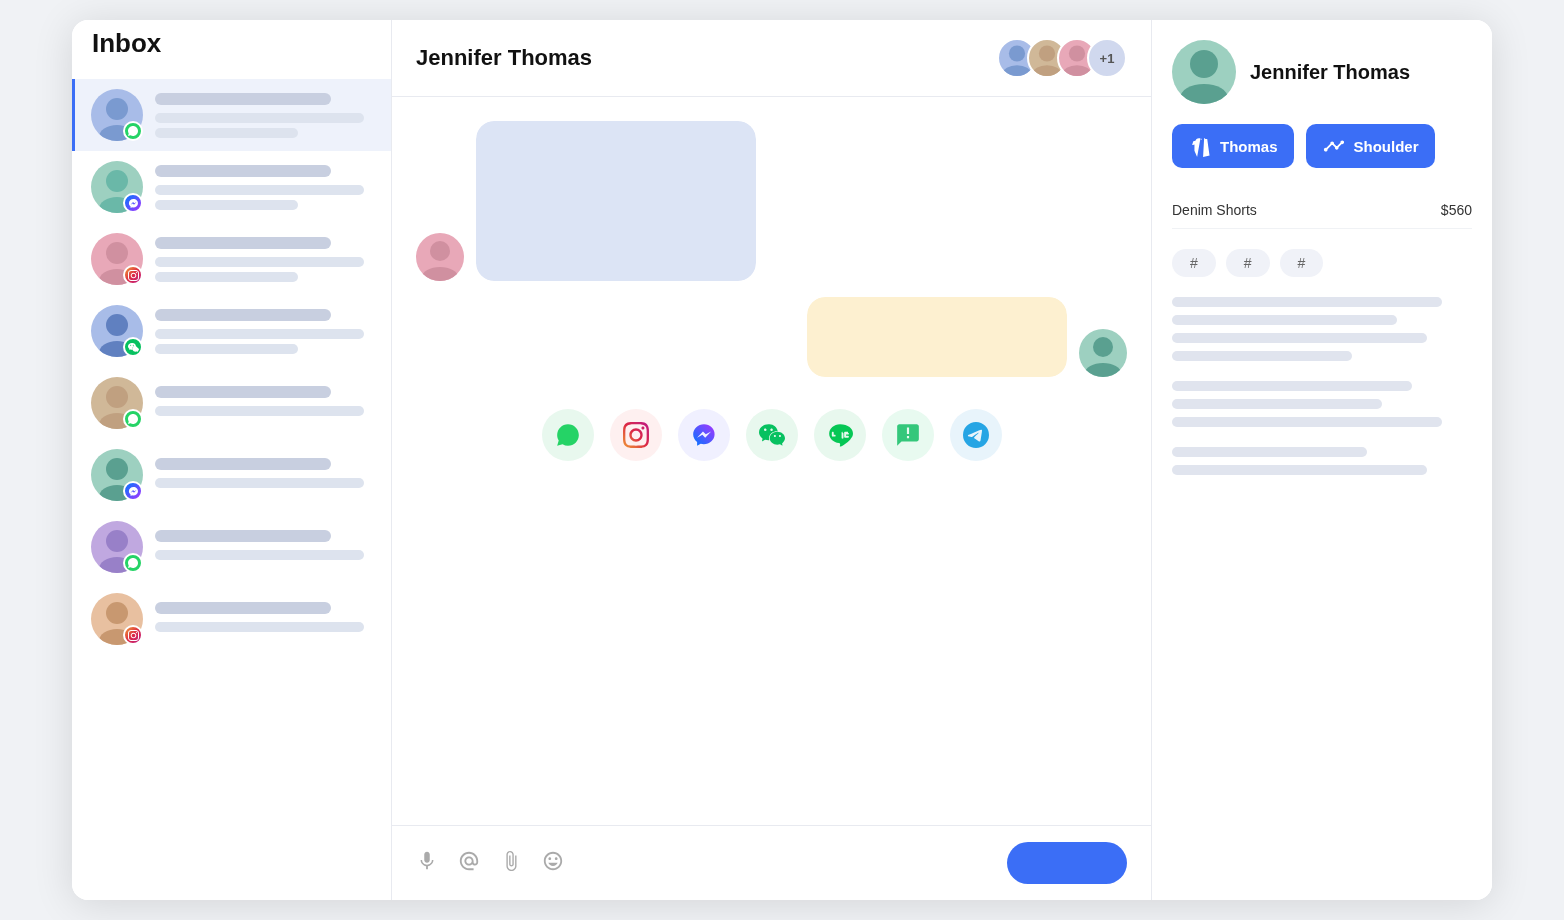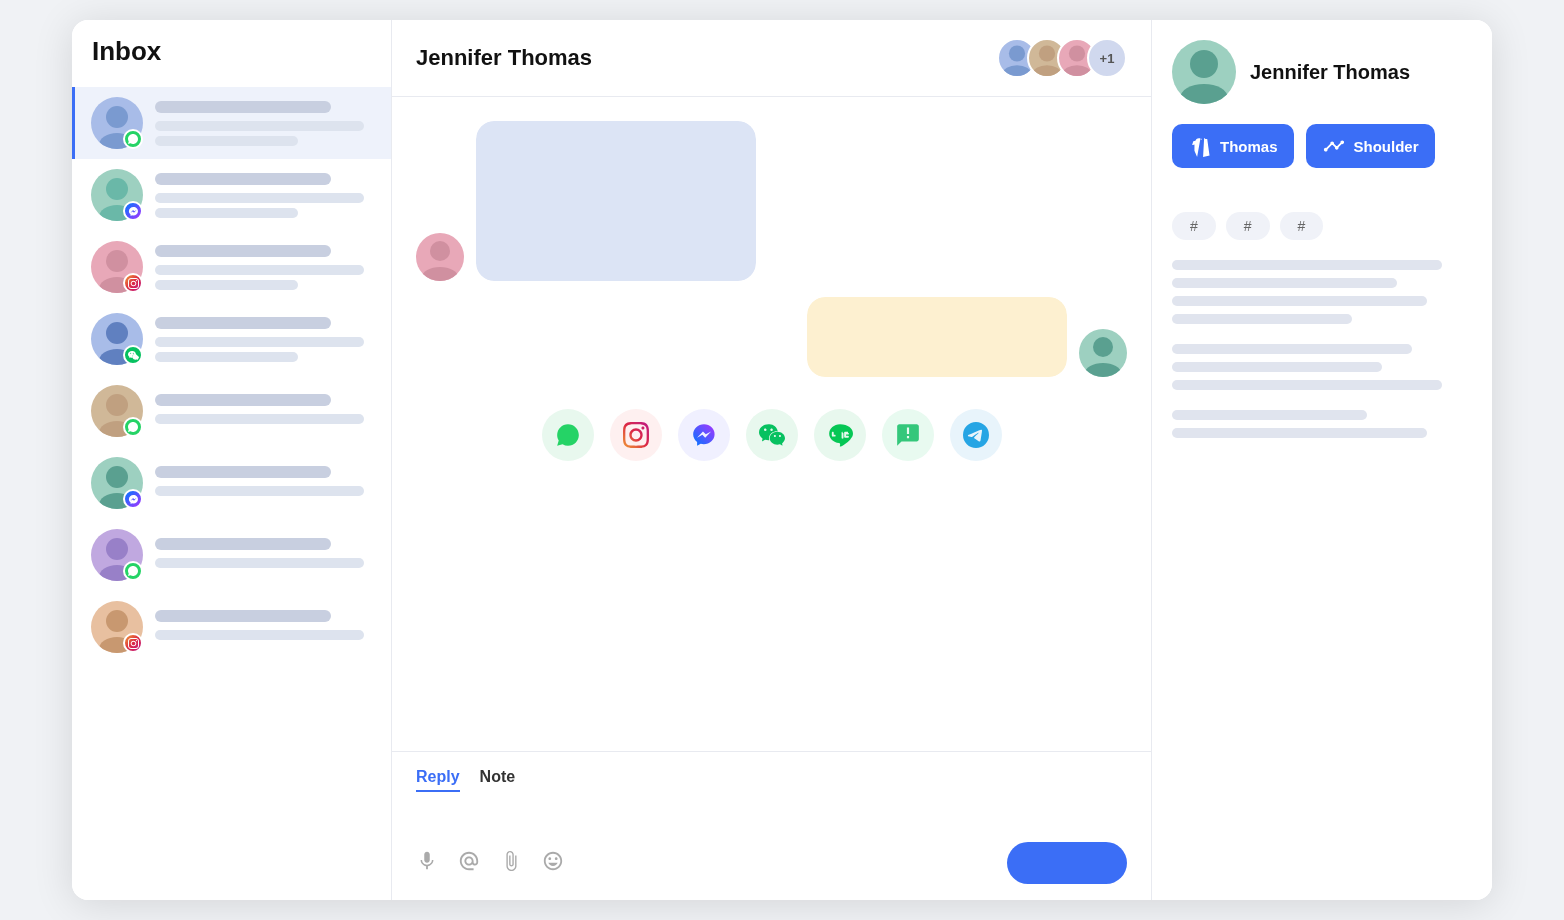--- a/index.html
+++ b/index.html
@@ -24,21 +24,21 @@
     }
 
     
     .inbox-panel {
       width: 320px;
       min-width: 320px;
       background: white;
       border-right: 1px solid #e8eaf0;
       display: flex;
       flex-direction: column;
-      padding: 16px 0;
+      padding: 8px 0;
     }
     .inbox-title {
       font-size: 26px;
       font-weight: 700;
       color: #111;
       padding: 0 20px 20px 20px;
     }
     .inbox-list {
       display: flex;
       flex-direction: column;
@@ -689,24 +689,20 @@
         </button>
         <button class="platform-icon-btn telegram">
           <svg width="26" height="26" viewBox="0 0 24 24" fill="#26A5E4">
               <path d="M11.944 0A12 12 0 0 0 0 12a12 12 0 0 0 12 12 12 12 0 0 0 12-12A12 12 0 0 0 12 0a12 12 0 0 0-.056 0zm4.962 7.224c.1-.002.321.023.465.14a.506.506 0 0 1 .171.325c.016.093.036.306.02.472-.18 1.898-.962 6.502-1.36 8.627-.168.9-.499 1.201-.82 1.23-.696.065-1.225-.46-1.9-.902-1.056-.693-1.653-1.124-2.678-1.8-1.185-.78-.417-1.21.258-1.91.177-.184 3.247-2.977 3.307-3.23.007-.032.014-.15-.056-.212s-.174-.041-.249-.024c-.106.024-1.793 1.14-5.061 3.345-.48.33-.913.49-1.302.48-.428-.008-1.252-.241-1.865-.44-.752-.244-1.349-.374-1.297-.789.027-.216.325-.437.893-.663 3.498-1.524 5.83-2.529 6.998-3.014 3.332-1.386 4.025-1.627 4.476-1.635z"></path>
             </svg>
         </button>
       </div>
     </div>
 
     <div class="chat-footer">
-      <div class="reply-tabs">
-        <div class="reply-tab active">Reply</div>
-        <div class="reply-tab note">Note</div>
-      </div>
       <div class="footer-actions">
         <div class="footer-icons">
           <span class="footer-icon">
             <svg width="22" height="22" viewBox="0 0 24 24" fill="#aaa">
                 <path d="M12 14c1.66 0 2.99-1.34 2.99-3L15 5c0-1.66-1.34-3-3-3S9 3.34 9 5v6c0 1.66 1.34 3 3 3zm5.3-3c0 3-2.54 5.1-5.3 5.1S6.7 14 6.7 11H5c0 3.41 2.72 6.23 6 6.72V21h2v-3.28c3.28-.48 6-3.3 6-6.72h-1.7z"></path>
               </svg>
           </span>
           <span class="footer-icon">
             <svg width="22" height="22" viewBox="0 0 24 24" fill="#aaa">
                 <path d="M12 2C6.48 2 2 6.48 2 12s4.48 10 10 10h5v-2h-5c-4.34 0-8-3.66-8-8s3.66-8 8-8 8 3.66 8 8v1.43c0 .79-.71 1.57-1.5 1.57s-1.5-.78-1.5-1.57V12c0-2.76-2.24-5-5-5s-5 2.24-5 5 2.24 5 5 5c1.38 0 2.64-.56 3.54-1.47.65.89 1.77 1.47 2.96 1.47 1.97 0 3.5-1.6 3.5-3.57V12c0-5.52-4.48-10-10-10zm0 13c-1.66 0-3-1.34-3-3s1.34-3 3-3 3 1.34 3 3-1.34 3-3 3z"></path>
@@ -752,20 +748,24 @@
         <div class="btn-icon">
           <svg width="22" height="22" viewBox="0 0 24 24" fill="white">
               <path d="M23 8c0 1.1-.9 2-2 2-.18 0-.35-.02-.51-.07l-3.56 3.55c.05.16.07.34.07.52 0 1.1-.9 2-2 2s-2-.9-2-2c0-.18.02-.36.07-.52l-2.55-2.55c-.16.05-.34.07-.52.07s-.36-.02-.52-.07l-4.55 4.56c.05.16.07.33.07.51 0 1.1-.9 2-2 2s-2-.9-2-2 .9-2 2-2c.18 0 .35.02.51.07l4.56-4.55C8.02 9.36 8 9.18 8 9c0-1.1.9-2 2-2s2 .9 2 2c0 .18-.02.36-.07.52l2.55 2.55c.16-.05.34-.07.52-.07s.36.02.52.07l3.55-3.56C19.02 8.35 19 8.18 19 8c0-1.1.9-2 2-2s2 .9 2 2z"></path>
             </svg>
         </div>
         <span>Shoulder</span>
       </button>
     </div>
 
     <div class="purchases-section">
+      <div class="purchase-item">
+        <span class="purchase-name">Denim Shorts</span>
+        <span class="purchase-price">$560</span>
+      </div>
     </div>
 
 
     <div class="tags-row">
       <div class="tag-pill">#</div>
       <div class="tag-pill">#</div>
       <div class="tag-pill">#</div>
     </div>
 
     <div class="details-text-lines">

